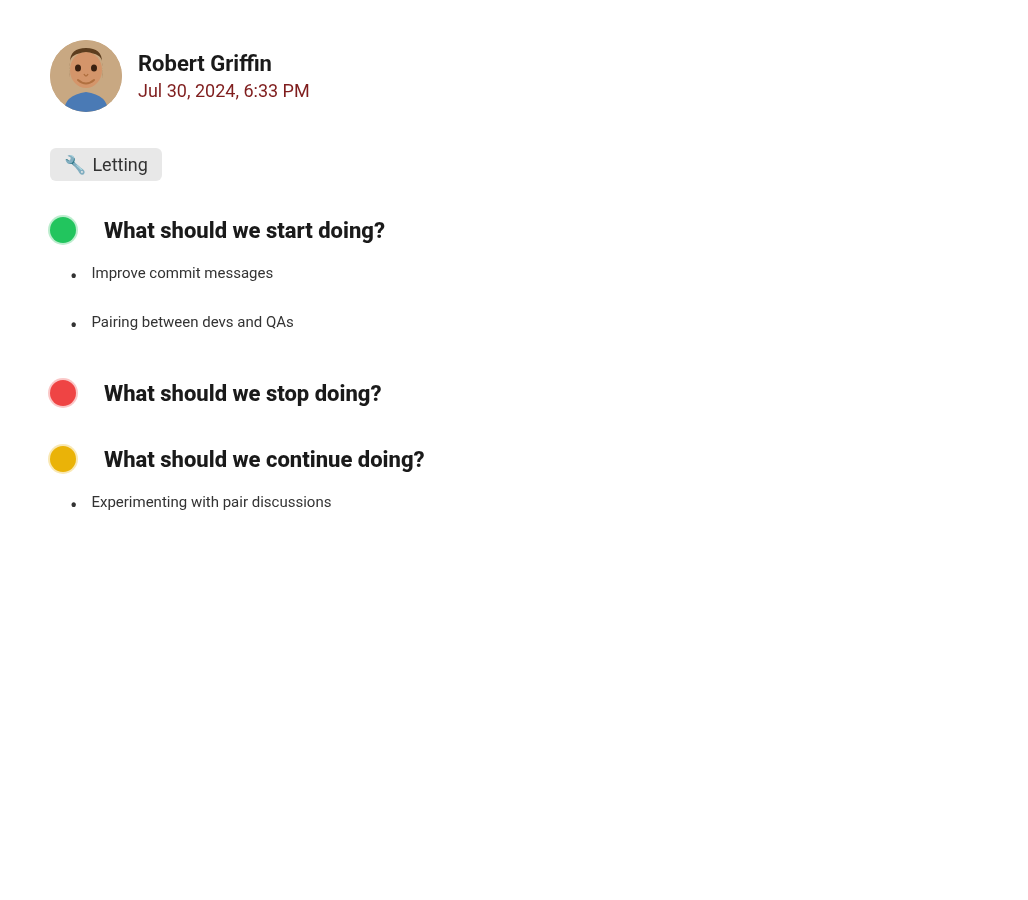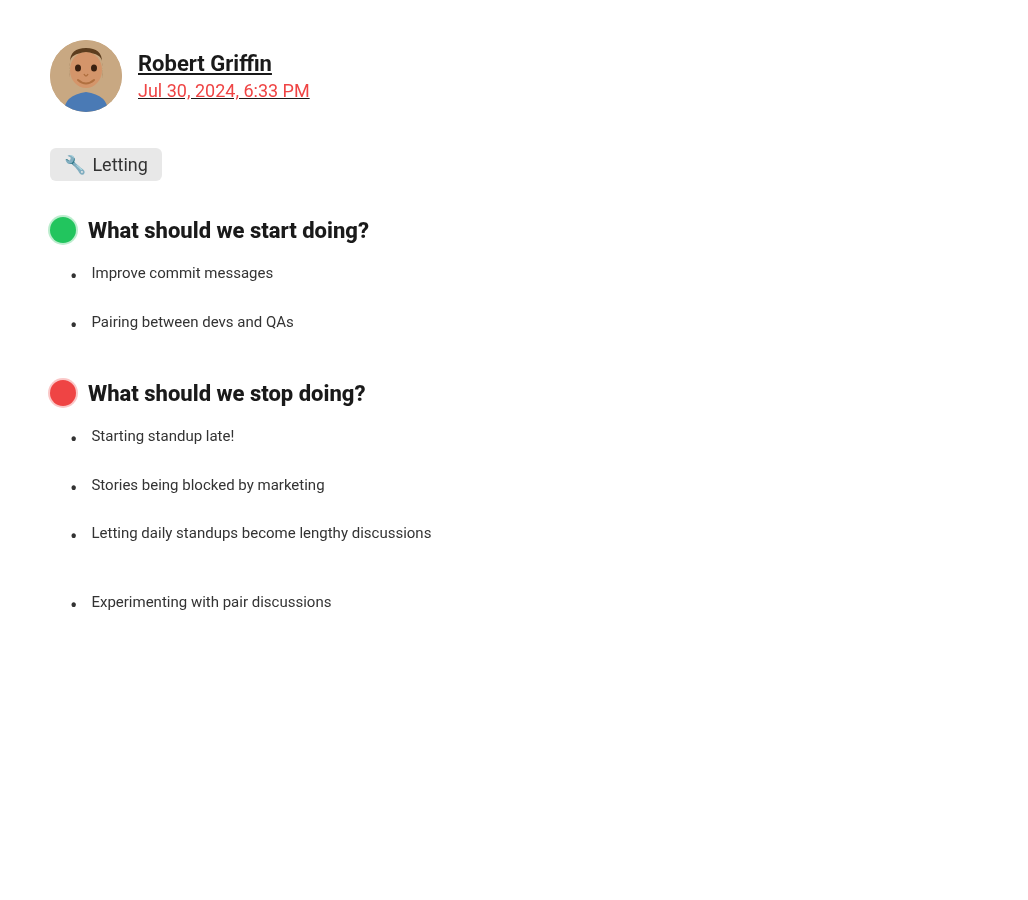--- a/index.html
+++ b/index.html
@@ -35,32 +35,31 @@
 
     .avatar svg {
       width: 100%;
       height: 100%;
     }
 
     .header-info {
       display: flex;
       flex-direction: column;
       gap: 4px;
-      text-decoration: underline;
     }
 
     .user-name {
       font-size: 22px;
       font-weight: 700;
       color: #1a1a1a;
     }
 
     .timestamp {
       font-size: 18px;
-      color: #ef4444;
+      color: #7f1d1d;
     }
 
     .tag {
       display: inline-flex;
       align-items: center;
       gap: 6px;
       background: #e8e8e8;
       border-radius: 6px;
       padding: 6px 14px;
       font-size: 18px;
@@ -68,21 +67,21 @@
       margin-bottom: 36px;
     }
 
     .section {
       margin-bottom: 40px;
     }
 
     .section-header {
       display: flex;
       align-items: center;
-      gap: 12px;
+      gap: 28px;
       margin-bottom: 20px;
     }
 
     .section-title {
       font-size: 22px;
       font-weight: 800;
       color: #1a1a1a;
     }
 
     .dot {
@@ -180,27 +179,26 @@
       <ul class="bullet-list">
         <li>Improve commit messages</li>
         <li>Pairing between devs and QAs</li>
       </ul>
     </div>
     <div class="section">
       <div class="section-header">
         <div class="dot dot-red"></div>
         <span class="section-title">What should we stop doing?</span>
       </div>
-      <ul class="bullet-list">
-        <li>Starting standup late!</li>
-        <li>Stories being blocked by marketing</li>
-        <li>Letting daily standups become lengthy discussions</li>
-      </ul>
     </div>
     <div class="section">
+      <div class="section-header">
+        <div class="dot dot-yellow"></div>
+        <span class="section-title">What should we continue doing?</span>
+      </div>
       <ul class="bullet-list">
         <li>Experimenting with pair discussions</li>
       </ul>
     </div>
   </div>
 
 
 
 
 </body></html>

